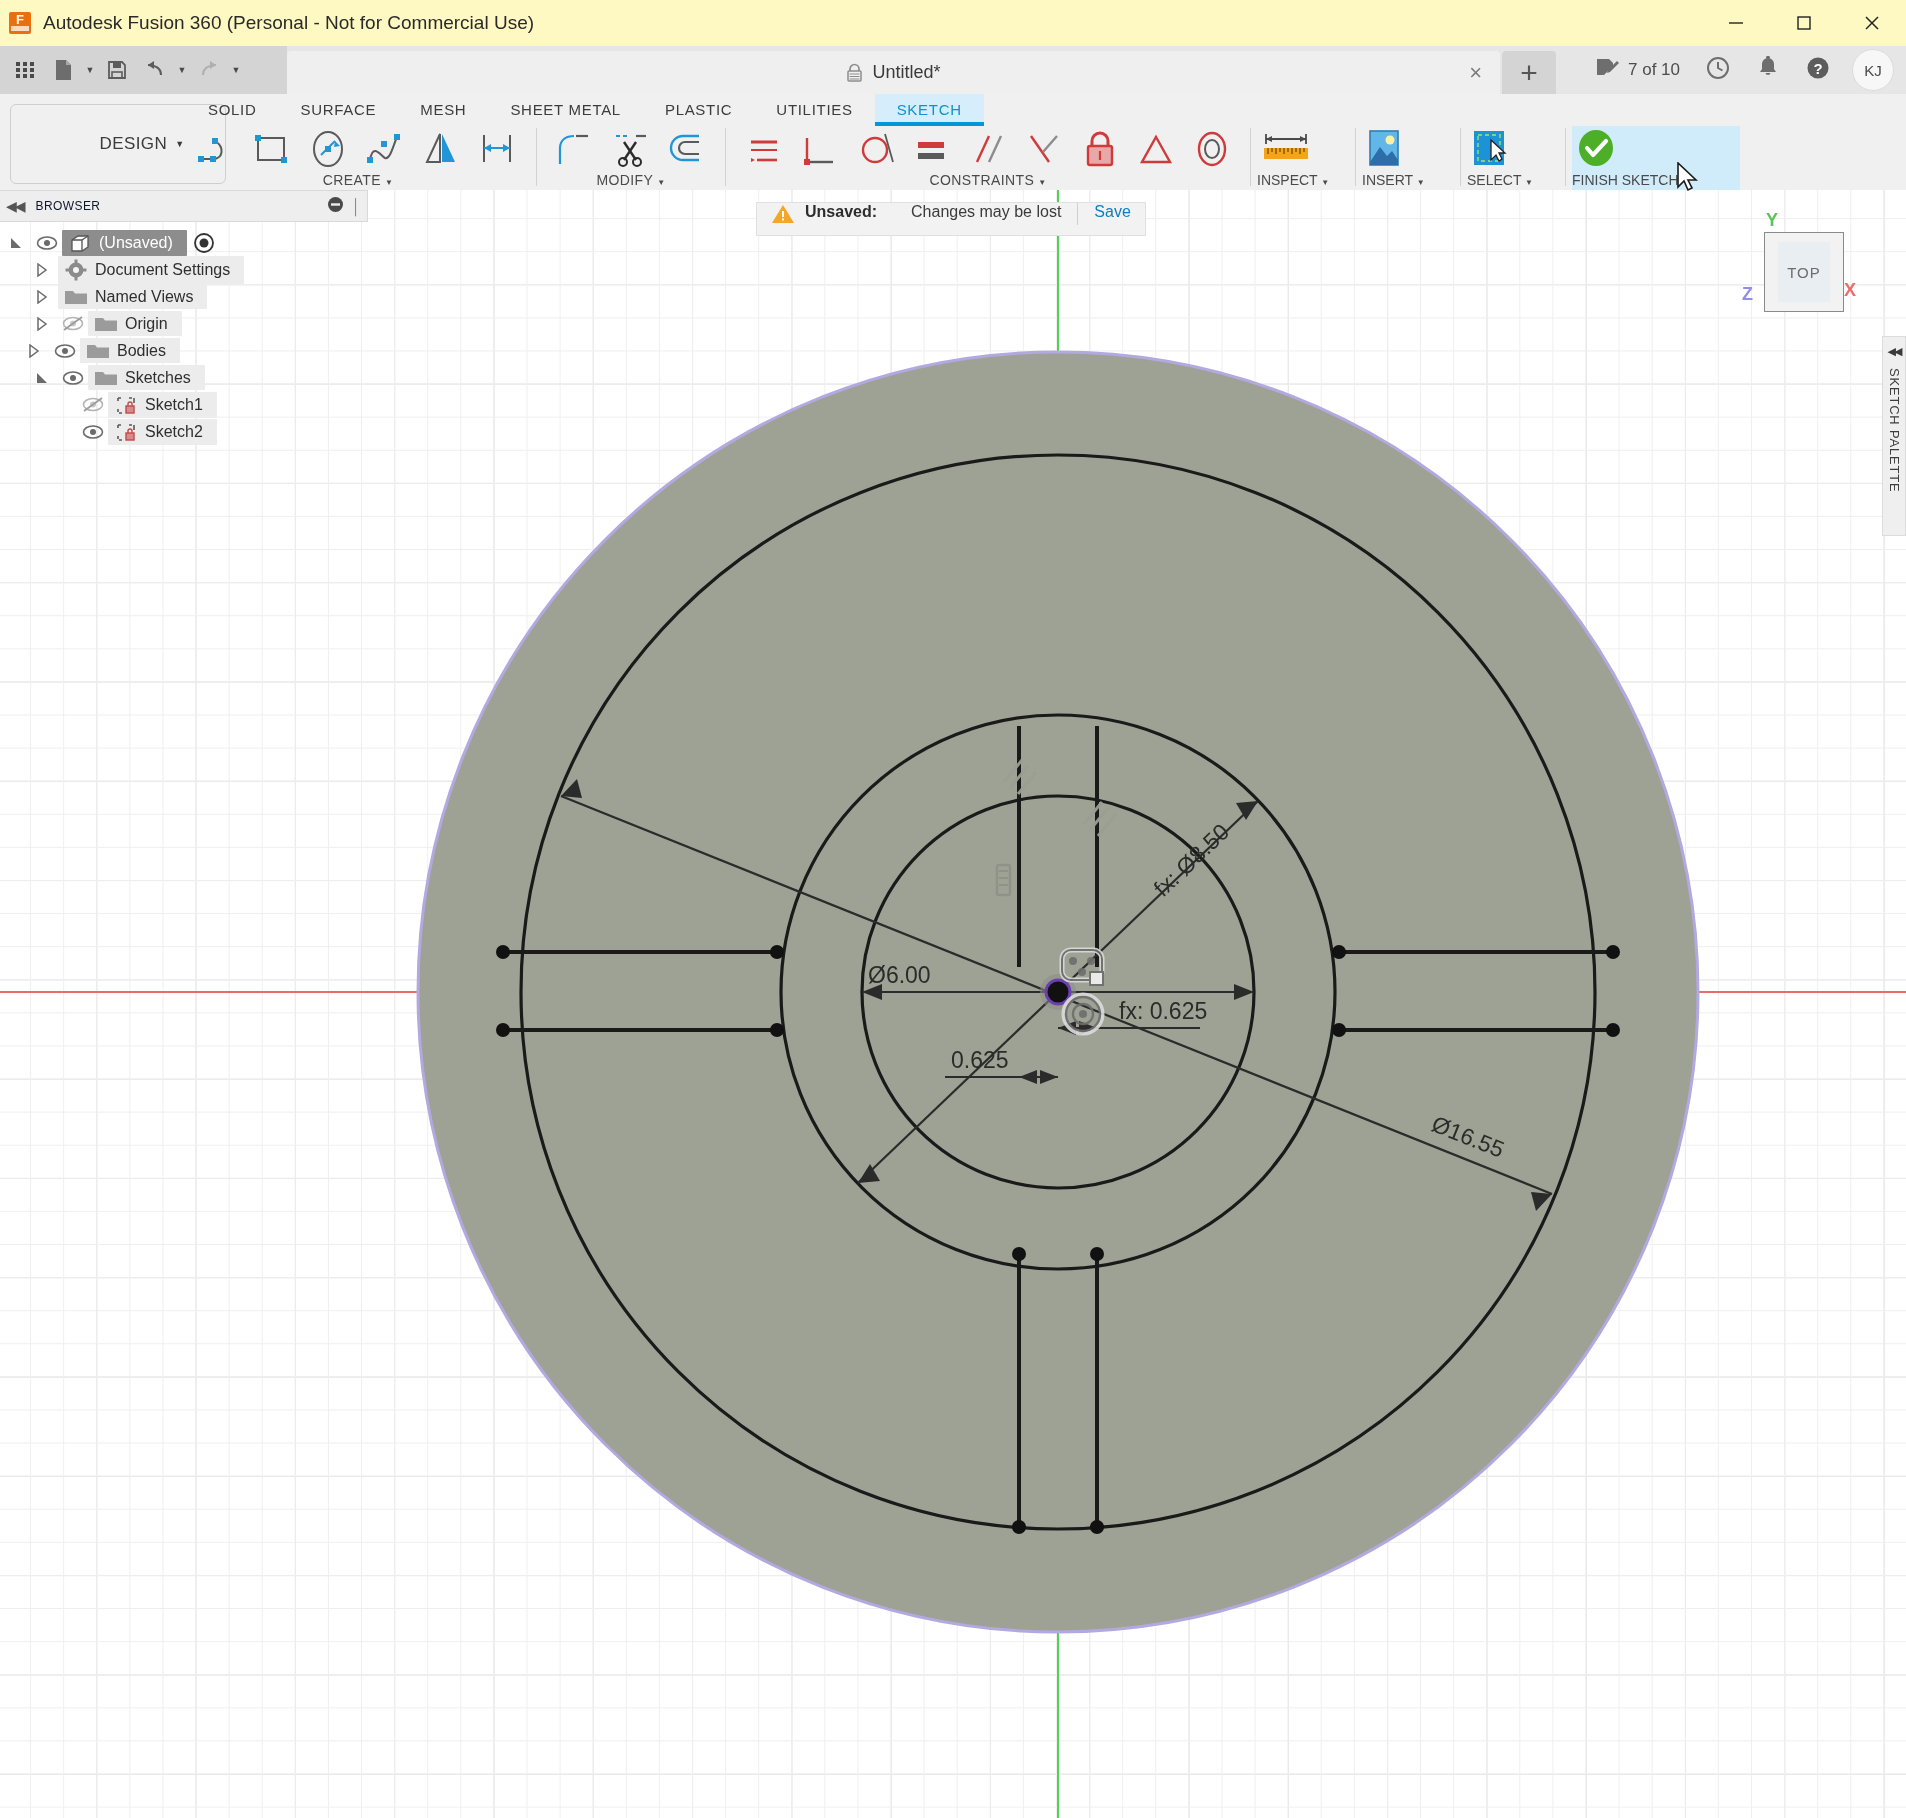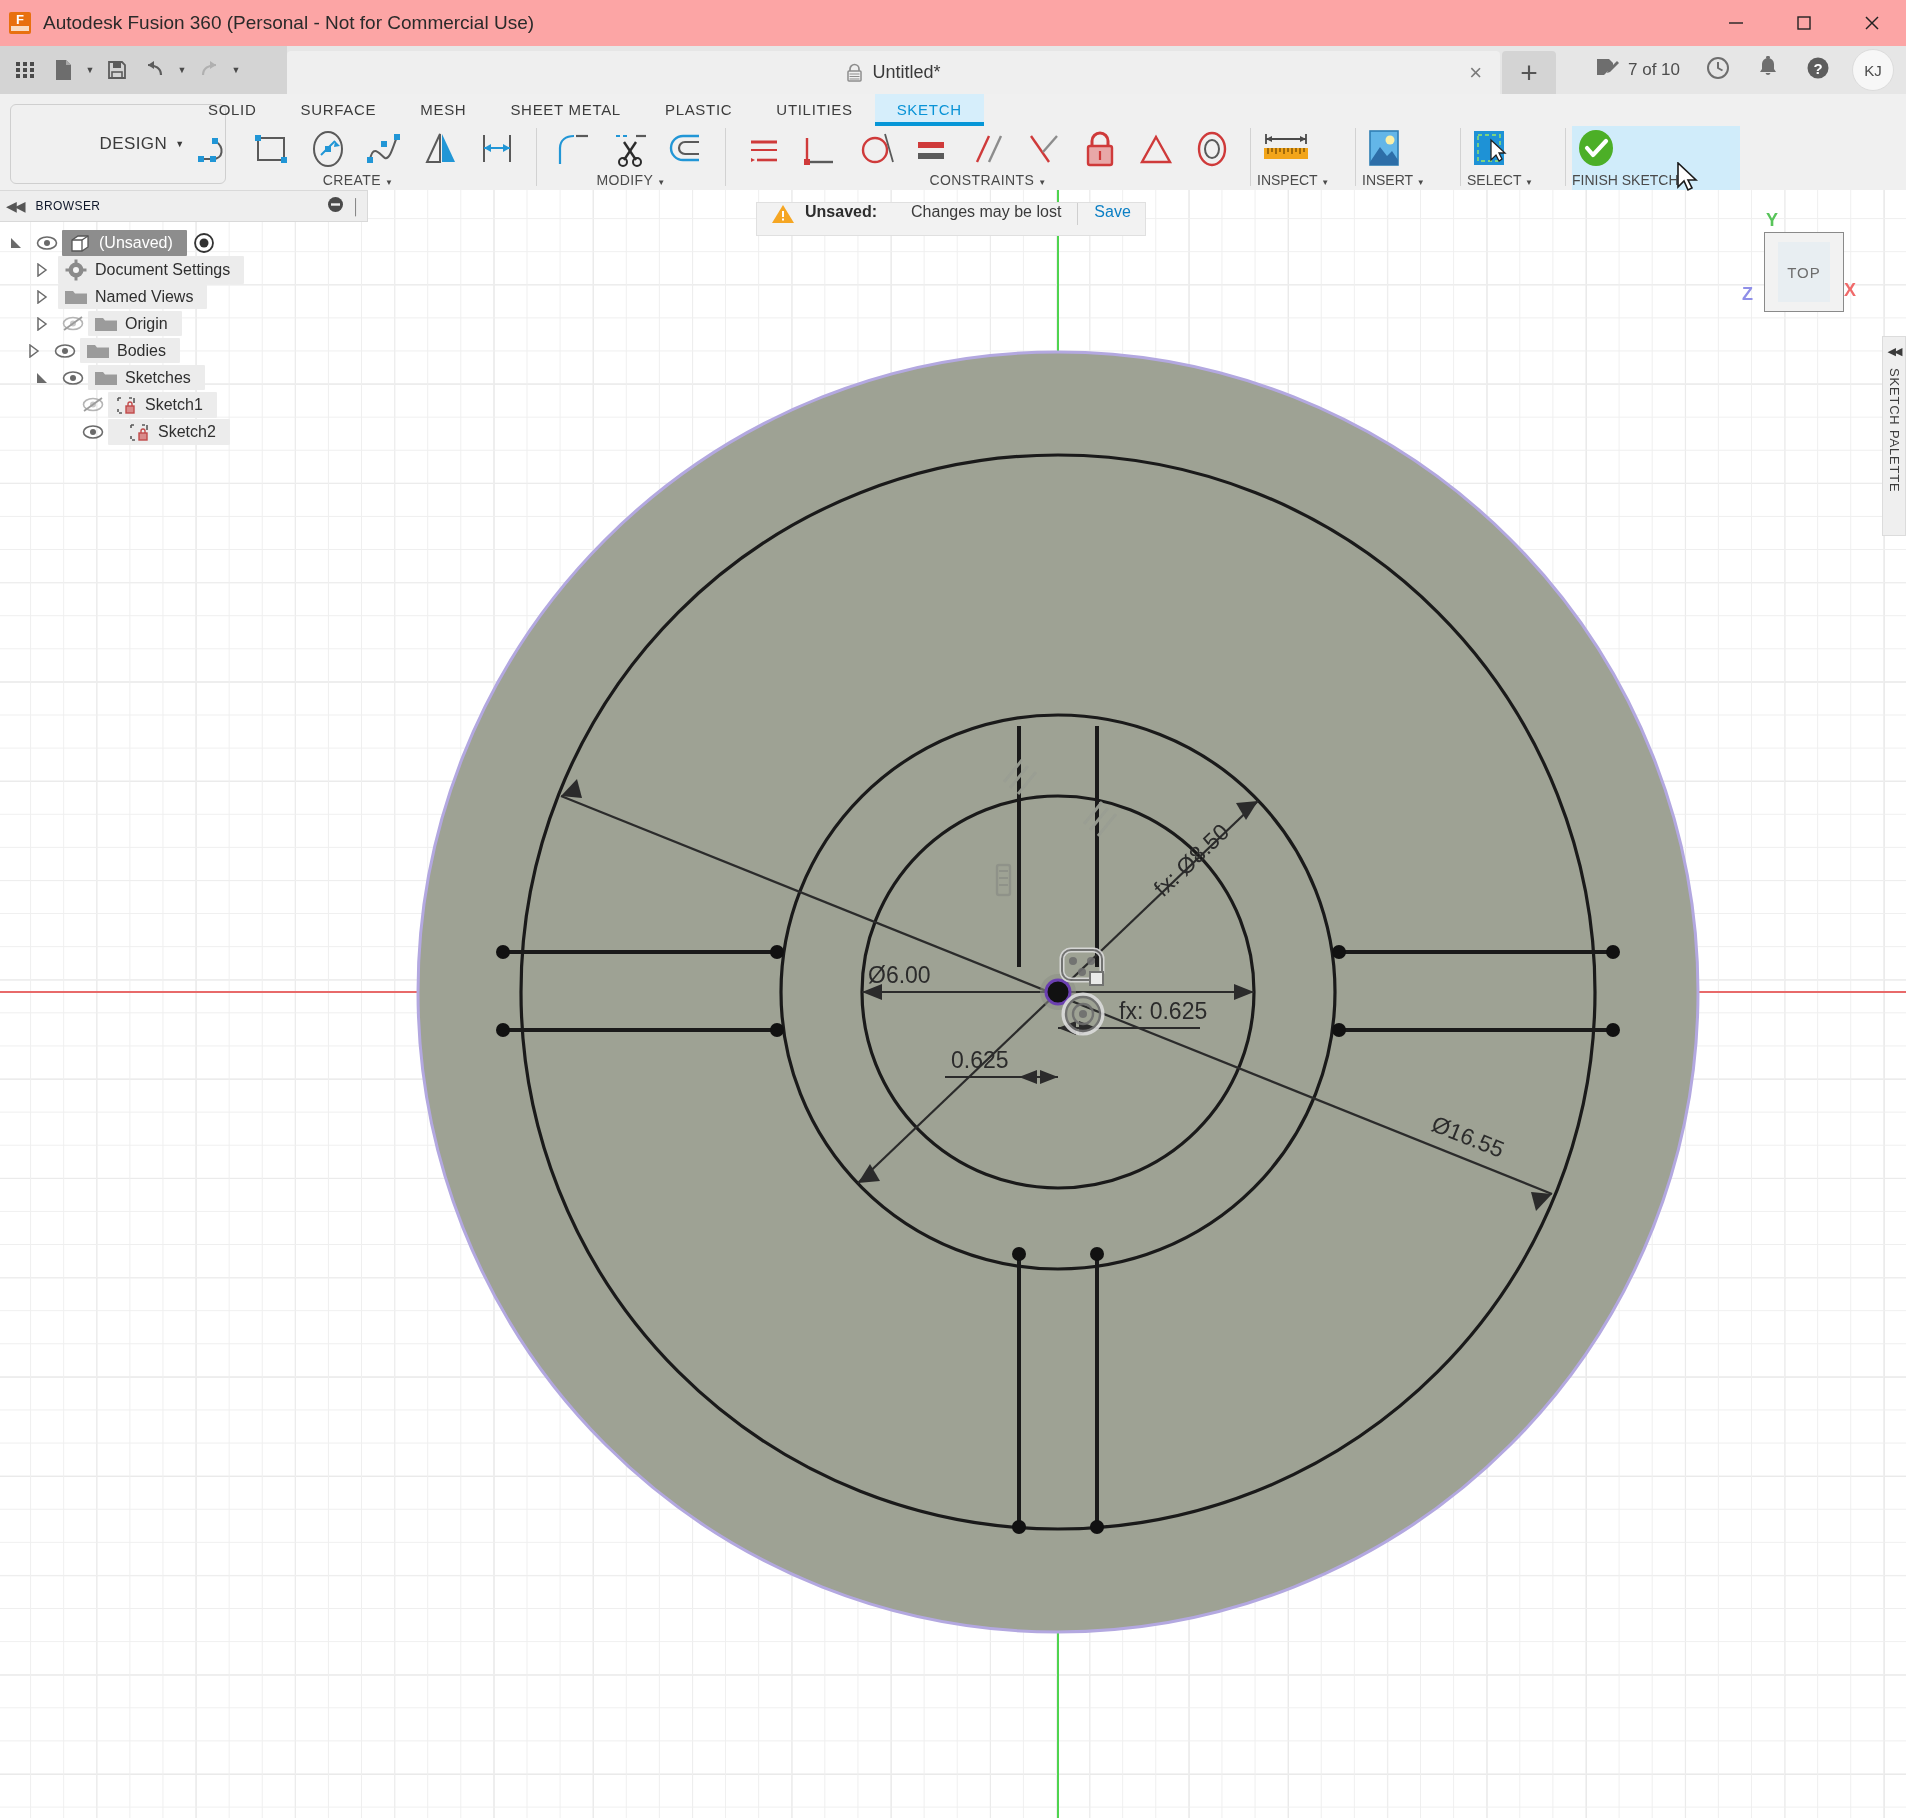--- a/index.html
+++ b/index.html
@@ -16,21 +16,21 @@
     width: 1906px;
     height: 1818px;
     overflow: hidden;
   }
 
   
   .titlebar {
     position: absolute;
     top: 0; left: 0;
     width: 1906px; height: 46px;
-    background: #fca5a5;
+    background: #fef9c3;
     border-bottom: 1px solid #d6d6d6;
     display: flex;
     align-items: center;
   }
   .app-icon {
     width: 22px; height: 22px;
     margin-left: 9px;
     background: #e8700f;
     border-radius: 2px;
     position: relative;
@@ -1045,21 +1045,21 @@
         </span>
       </div>
 
       <div class="trow" style="padding-left:78px;">
         <span class="eye">
           <svg width="22" height="16" viewBox="0 0 22 16">
                 <ellipse cx="11" cy="8" rx="9.5" ry="6" fill="none" stroke="#6a6a6a" stroke-width="1.6"></ellipse>
                 <circle cx="11" cy="8" r="3" fill="#6a6a6a"></circle>
               </svg>
         </span>
-        <span class="lbl-wrap" style="display:flex;align-items:center;padding-left:16px;">
+        <span class="lbl-wrap" style="display:flex;align-items:center;padding-left:3px;">
           <span class="fico">
             <svg width="22" height="20" viewBox="0 0 22 20">
                   <path d="M3 3 h5 M14 3 h5 M3 3 v5 M3 14 v4 h5" fill="none" stroke="#5a5a5a" stroke-width="1.6" stroke-dasharray="3,2"></path>
                   <path d="M19 3 v5" fill="none" stroke="#5a5a5a" stroke-width="1.6"></path>
                   <rect x="11" y="11" width="8" height="7" fill="#d98a8a" stroke="#c14a4a" stroke-width="1.4"></rect>
                   <path d="M13 11 V9 a2 2 0 0 1 4 0 v2" fill="none" stroke="#c14a4a" stroke-width="1.4"></path>
                 </svg>
           </span>
           <span>Sketch2</span>
         </span>

